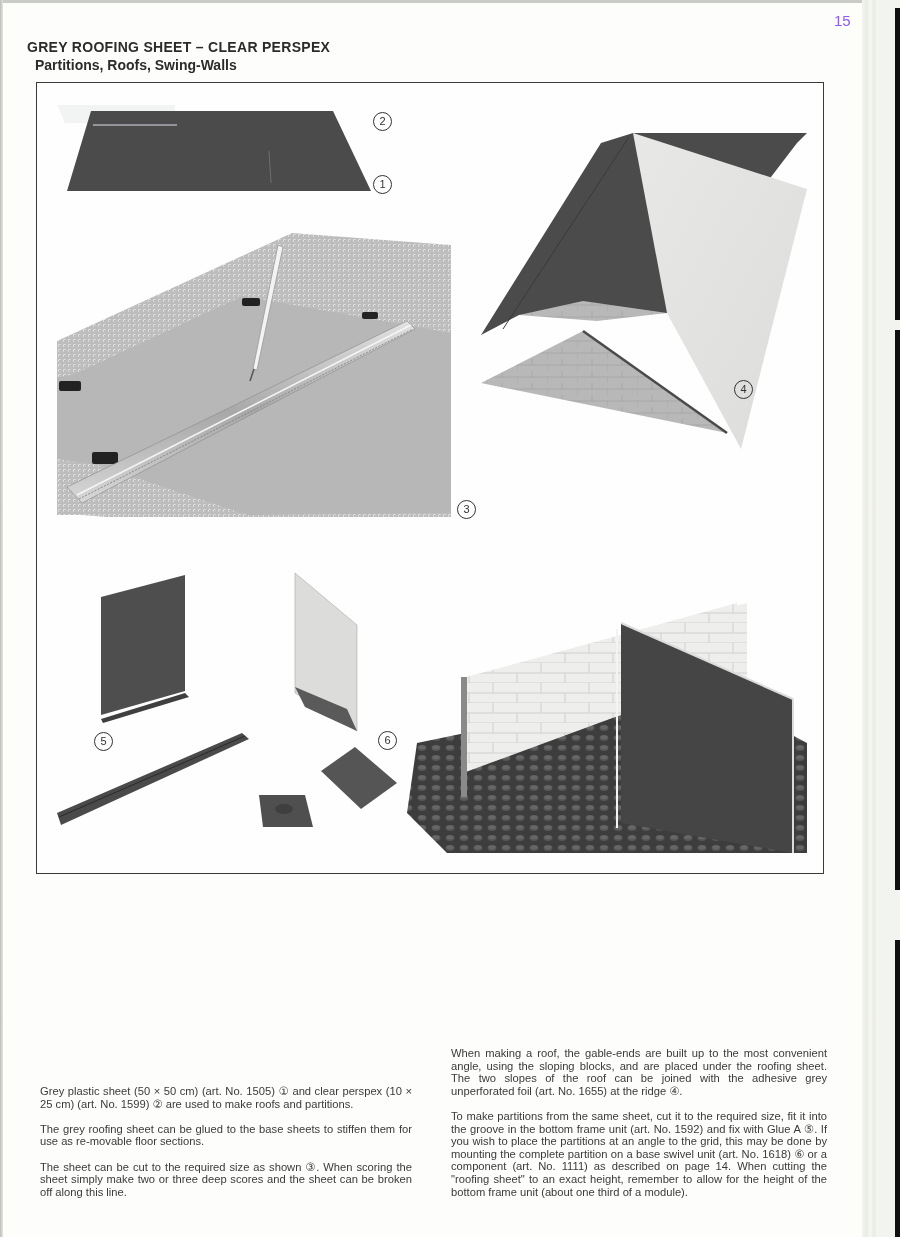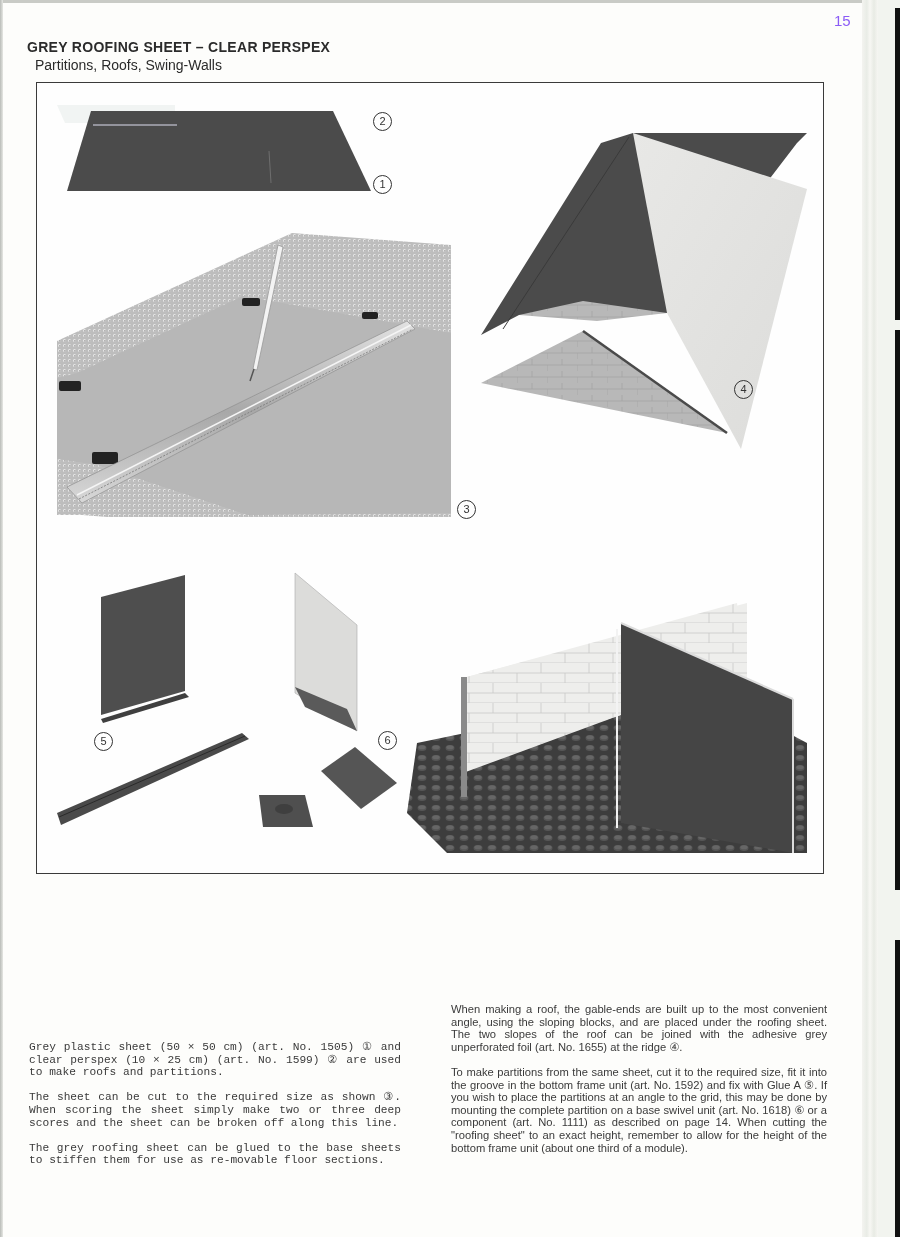--- a/index.html
+++ b/index.html
@@ -29,39 +29,40 @@
     position: absolute; left: 895px; width: 5px; background: #111;
   }
   .page-number {
     position: absolute; left: 834px; top: 12px; font-size: 15px; color: #8b5cf6;
   }
   .page-title {
     position: absolute; left: 27px; top: 39px; font-size: 14px; font-weight: bold;
     letter-spacing: 0.3px; color: #2b2b2b;
   }
   .page-subtitle {
-    position: absolute; left: 35px; top: 57px; font-size: 14px; font-weight: normal;
+    position: absolute; left: 35px; top: 57px; font-size: 14px; font-weight: bold;
     color: #2b2b2b;
   }
   .figure-frame {
     position: absolute; left: 36px; top: 82px; width: 786px; height: 790px;
     border: 1.5px solid #3a3a3a; background: #fefefe; overflow: hidden;
   }
   .figure-frame svg { position: absolute; left: 0; top: 0; }
   .callout {
     position: absolute; width: 17px; height: 17px; border: 1.2px solid #333;
     border-radius: 50%; font-size: 11px; line-height: 17px; text-align: center;
     color: #333; background: transparent;
   }
   .col {
     position: absolute; font-size: 11.2px; line-height: 12.6px; color: #3a3a3a;
     text-align: justify;
+    margin-top: 44px;
   }
   .col p { margin: 0 0 12.6px 0; }
-  .col-left { left: 29px; top: 1041px; width: 372px; font-family: Liberation Mono, monospace; }
+  .col-left { left: 40px; top: 1041px; width: 372px; }
   .col-right { left: 451px; top: 1003px; width: 376px; }
 </style>
 </head>
 <body>
 
 <div class="scan-top-edge"></div>
 <div class="scan-left-edge"></div>
 <div class="page-fold"></div>
 <div class="next-page-strip"></div>
 <div class="next-page-block" style="top:8px;height:312px;"></div>
@@ -174,20 +175,20 @@
   <div class="callout" style="left:336px;top:29px;">2</div>
   <div class="callout" style="left:336px;top:92px;">1</div>
   <div class="callout" style="left:420px;top:417px;">3</div>
   <div class="callout" style="left:697px;top:297px;">4</div>
   <div class="callout" style="left:57px;top:649px;">5</div>
   <div class="callout" style="left:341px;top:648px;">6</div>
 </div>
 
 <div class="col col-left">
   <p>Grey plastic sheet (50 × 50 cm) (art. No. 1505) ① and clear perspex (10 × 25 cm) (art. No. 1599) ② are used to make roofs and partitions.</p>
+  <p>The grey roofing sheet can be glued to the base sheets to stiffen them for use as re-movable floor sections.</p>
   <p>The sheet can be cut to the required size as shown ③. When scoring the sheet simply make two or three deep scores and the sheet can be broken off along this line.</p>
-  <p>The grey roofing sheet can be glued to the base sheets to stiffen them for use as re-movable floor sections.</p>
 </div>
 
 <div class="col col-right">
   <p>When making a roof, the gable-ends are built up to the most convenient angle, using the sloping blocks, and are placed under the roofing sheet. The two slopes of the roof can be joined with the adhesive grey unperforated foil (art. No. 1655) at the ridge ④.</p>
   <p>To make partitions from the same sheet, cut it to the required size, fit it into the groove in the bottom frame unit (art. No. 1592) and fix with Glue A ⑤. If you wish to place the partitions at an angle to the grid, this may be done by mounting the complete partition on a base swivel unit (art. No. 1618) ⑥ or a component (art. No. 1111) as described on page 14. When cutting the "roofing sheet" to an exact height, remember to allow for the height of the bottom frame unit (about one third of a module).</p>
 </div>
 
 </body></html>

